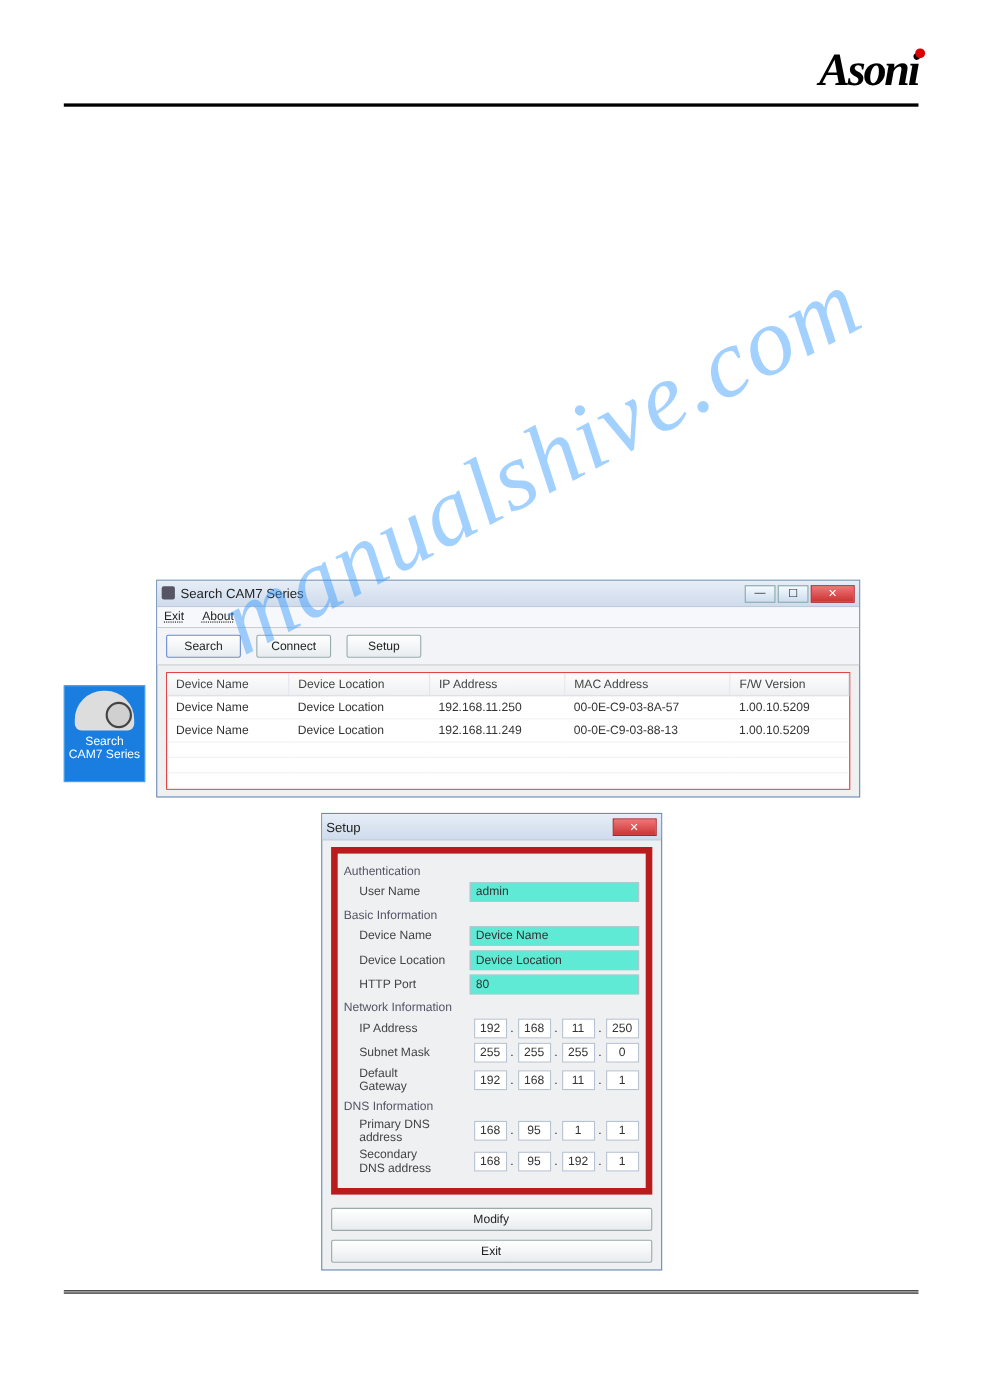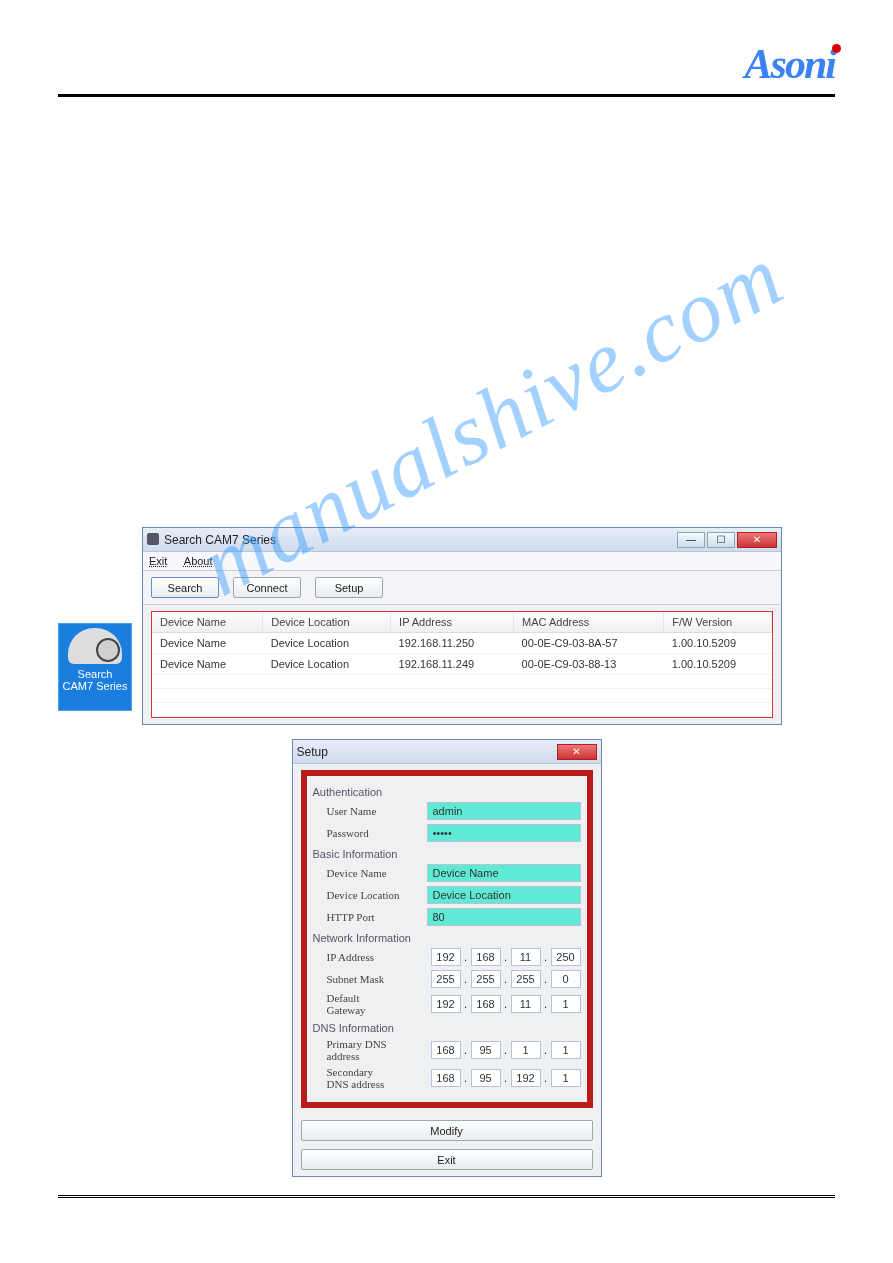--- a/index.html
+++ b/index.html
@@ -1,19 +1,19 @@
 <!DOCTYPE html>
 <html><head>
 <meta charset="utf-8">
 <style>
   * { box-sizing: border-box; margin: 0; padding: 0; }
   body { width: 893px; height: 1263px; background: #fff; font-family: Arial, sans-serif; position: relative; overflow: hidden; }
   .page { padding: 40px 58px 30px; position: relative; }
   .logo-row { display: flex; justify-content: flex-end; align-items: center; }
-  .logo { font-family: 'Times New Roman', serif; font-size: 42px; font-weight: bold; font-style: italic; color: #3b82f6; letter-spacing: -2px; position: relative; }
+  .logo { font-family: 'Times New Roman', serif; font-size: 42px; font-weight: bold; font-style: italic; color: #000000; letter-spacing: -2px; position: relative; }
   .logo .dot { position: absolute; top: 4px; right: -6px; width: 9px; height: 9px; background: #d00; border-radius: 50%; }
   .brand-hr { border: 0; border-top: 3px solid #000; margin-top: 6px; }
   .bottom-hr { border: 0; border-top: 3px double #000; margin-top: 18px; }
   .watermark { position: absolute; left: 170px; top: 370px; font-size: 88px; color: #3399ff; opacity: 0.45; font-style: italic; font-family: 'Segoe Script','Comic Sans MS',cursive; transform: rotate(-28deg); pointer-events: none; letter-spacing: 2px; z-index: 50; }
   .windows-area { display: flex; gap: 10px; margin-top: 430px; }
   .desktop-icon { width: 74px; height: 88px; background: #1a7de0; border: 1px solid #4aa0ee; display: flex; flex-direction: column; align-items: center; padding-top: 4px; font-size: 11px; color: #fff; text-align: center; margin-top: 96px; flex-shrink:0;}
   .desktop-icon .camera { width: 54px; height: 36px; background: #ddd; border-radius: 26px 26px 6px 6px; margin-bottom: 4px; position: relative; }
   .desktop-icon .camera::after { content:''; position:absolute; right:2px; bottom:2px; width:20px; height:20px; border:2px solid #444; border-radius:50%; background:rgba(200,200,200,.6); }
   .win { background: #eef0f2; border: 1px solid #6a8bb5; font-size: 11px; color: #222; }
   .win-search { width: 640px; }
@@ -32,21 +32,21 @@
   table{width:100%;border-collapse:collapse;font-size:11px;}
   th{background:linear-gradient(#fdfdfd,#eef0f2);text-align:left;font-weight:normal;border-bottom:1px solid #d6dde6;border-right:1px solid #e1e6ee;padding:4px 8px;color:#444;}
   td{padding:4px 8px;border-bottom:1px solid #f0f2f6;color:#333;}
   tr.empty td{height:14px;}
   .win-setup{width:310px;margin:14px auto 0;font-size:11px;}
   .setup-body{padding:6px 8px;}
   .redbox{border:6px solid #b91c1c;padding:4px 6px 8px;}
   .group{margin-top:6px;}
   .gtitle{color:#556;margin-bottom:4px;}
   .frow{display:flex;align-items:center;margin:4px 0 4px 14px;}
-  .flabel{width:110px;color:#444;font-family:Liberation Serif, serif;}
+  .flabel{width:110px;color:#444;}
   .finput{flex:1;height:18px;border:1px solid #b8c2d0;background:#5eead4;padding:1px 5px;font-size:11px;color:#333;}
   .ipgroup{display:flex;gap:0;align-items:center;padding-left:33px;}
   .ipseg{width:30px;height:18px;border:1px solid #b8c2d0;background:#fff;text-align:center;font-size:11px;color:#333;}
   .ipdot{width:10px;text-align:center;}
   .setup-footer{display:flex;justify-content:flex-end;gap:8px;padding:6px 8px;flex-direction:column;}
 </style>
 </head>
 <body>
 
 <div class="page">
@@ -139,24 +139,20 @@
         </div>
     </div>
     <div class="setup-body">
       <div class="redbox">
         <div class="group">
           <div class="gtitle">Authentication</div>
           <div class="frow">
               <div class="flabel">User Name</div>
               <input class="finput" value="admin" style="">
             </div>
-          <div class="frow">
-              <div class="flabel">Password</div>
-              <input class="finput" value="•••••" style="">
-            </div>
         </div>
         <div class="group">
           <div class="gtitle">Basic Information</div>
           <div class="frow">
               <div class="flabel">Device Name</div>
               <input class="finput" value="Device Name" style="">
             </div>
           <div class="frow">
               <div class="flabel">Device Location</div>
               <input class="finput" value="Device Location" style="">

